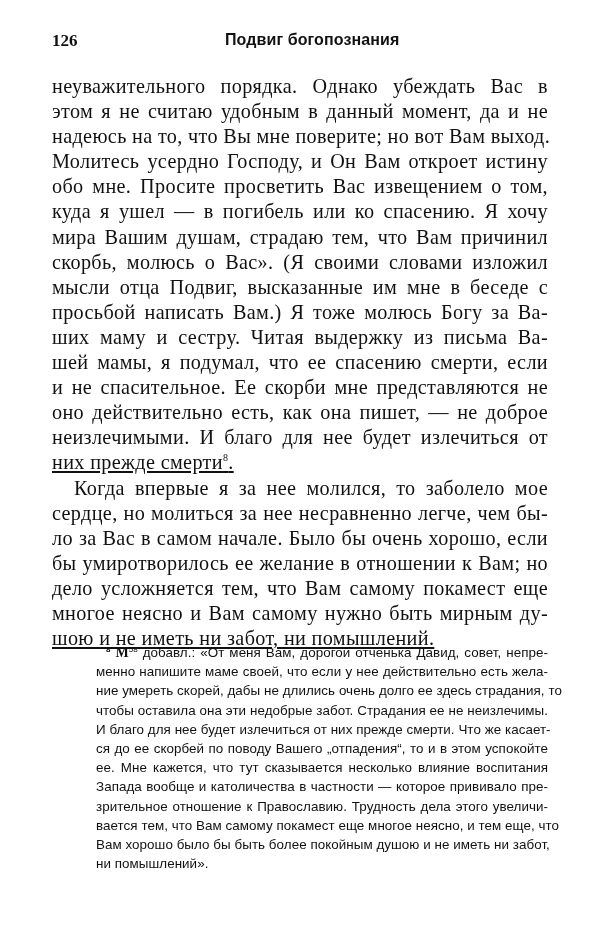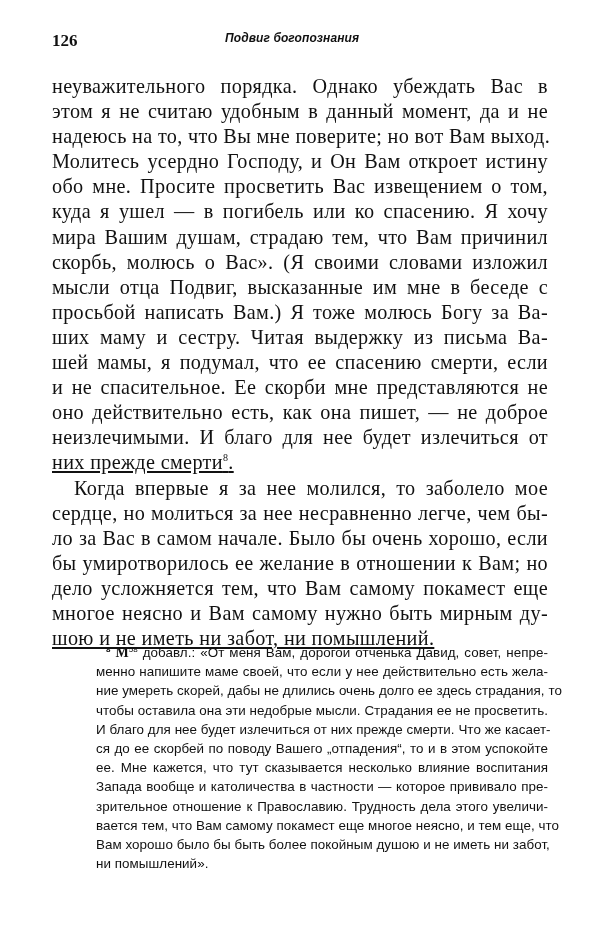--- a/index.html
+++ b/index.html
@@ -1,20 +1,20 @@
 <!DOCTYPE html>
 <html><head>
 <meta charset="utf-8">
 <style>
   html, body { margin: 0; padding: 0; background: #ffffff; }
   body { width: 600px; height: 927px; position: relative; overflow: hidden; color: #111111; }
   .page { position: absolute; left: 0; top: 0; width: 561px; height: 927px; background: #ffffff; }
   .header { position: absolute; top: 31px; left: 52px; width: 496px; height: 20px; }
   .page-number { position: absolute; left: 0; top: 0; font-family: "Liberation Serif", serif; font-size: 17px; font-weight: bold; }
-  .running-title { position: absolute; left: 173px; top: 0; font-family: "Liberation Sans", sans-serif; font-style: italic; font-size: 12px; font-weight: bold; letter-spacing: 0.1px; }
+  .running-title { position: absolute; left: 173px; top: 0; font-family: "Liberation Sans", sans-serif; font-size: 16px; font-weight: bold; letter-spacing: 0.1px; }
   .body-text { position: absolute; left: 52px; top: 74px; width: 496px; }
   .line { display: block; font-family: "Liberation Serif", serif; font-size: 20.2px; height: 25.1px; line-height: 25.1px; text-align: justify; text-align-last: justify; white-space: nowrap; overflow: visible; word-spacing: 0px; letter-spacing: 0.35px; }
   .line.last { text-align-last: left; text-decoration: underline; }
   .line.indent { padding-left: 22px; }
   .sup { font-size: 10px; vertical-align: super; line-height: 0; }
   .footnotes { position: absolute; left: 52px; top: 643px; width: 496px; }
   .fline { display: block; font-family: "Liberation Sans", sans-serif; font-size: 13.4px; height: 19.2px; line-height: 19.2px; text-align: justify; text-align-last: justify; white-space: nowrap; letter-spacing: 0.05px; margin-left: 44px; }
   .fline.last { text-align-last: left; }
   .fline.indent { padding-left: 10px; }
   .fn-marker { font-size: 8px; vertical-align: super; line-height: 0; font-weight: bold; }
@@ -56,21 +56,21 @@
     <span class="line">бы умиротворилось ее желание в отношении к Вам; но</span>
     <span class="line">дело усложняется тем, что Вам самому покамест еще</span>
     <span class="line">многое неясно и Вам самому нужно быть мирным ду-</span>
     <span class="line last">шою и не иметь ни забот, ни помышлений.</span>
   </div>
 
   <div class="footnotes">
     <span class="fline indent"><span class="fn-marker">8</span> <span class="fn-source">M</span><span class="fn-source-sup">58</span><span> добавл.: «От меня Вам, дорогой отченька Давид, совет, непре-</span></span>
     <span class="fline">менно напишите маме своей, что если у нее действительно есть жела-</span>
     <span class="fline">ние умереть скорей, дабы не длились очень долго ее здесь страдания, то</span>
-    <span class="fline">чтобы оставила она эти недобрые мысли. Страдания ее не просветить.</span>
+    <span class="fline">чтобы оставила она эти недобрые забот. Страдания ее не неизлечимы.</span>
     <span class="fline">И благо для нее будет излечиться от них прежде смерти. Что же касает-</span>
     <span class="fline">ся до ее скорбей по поводу Вашего „отпадения“, то и в этом успокойте</span>
     <span class="fline">ее. Мне кажется, что тут сказывается несколько влияние воспитания</span>
     <span class="fline">Запада вообще и католичества в частности — которое прививало пре-</span>
     <span class="fline">зрительное отношение к Православию. Трудность дела этого увеличи-</span>
     <span class="fline">вается тем, что Вам самому покамест еще многое неясно, и тем еще, что</span>
     <span class="fline">Вам хорошо было бы быть более покойным душою и не иметь ни забот,</span>
     <span class="fline last">ни помышлений».</span>
   </div>
 

